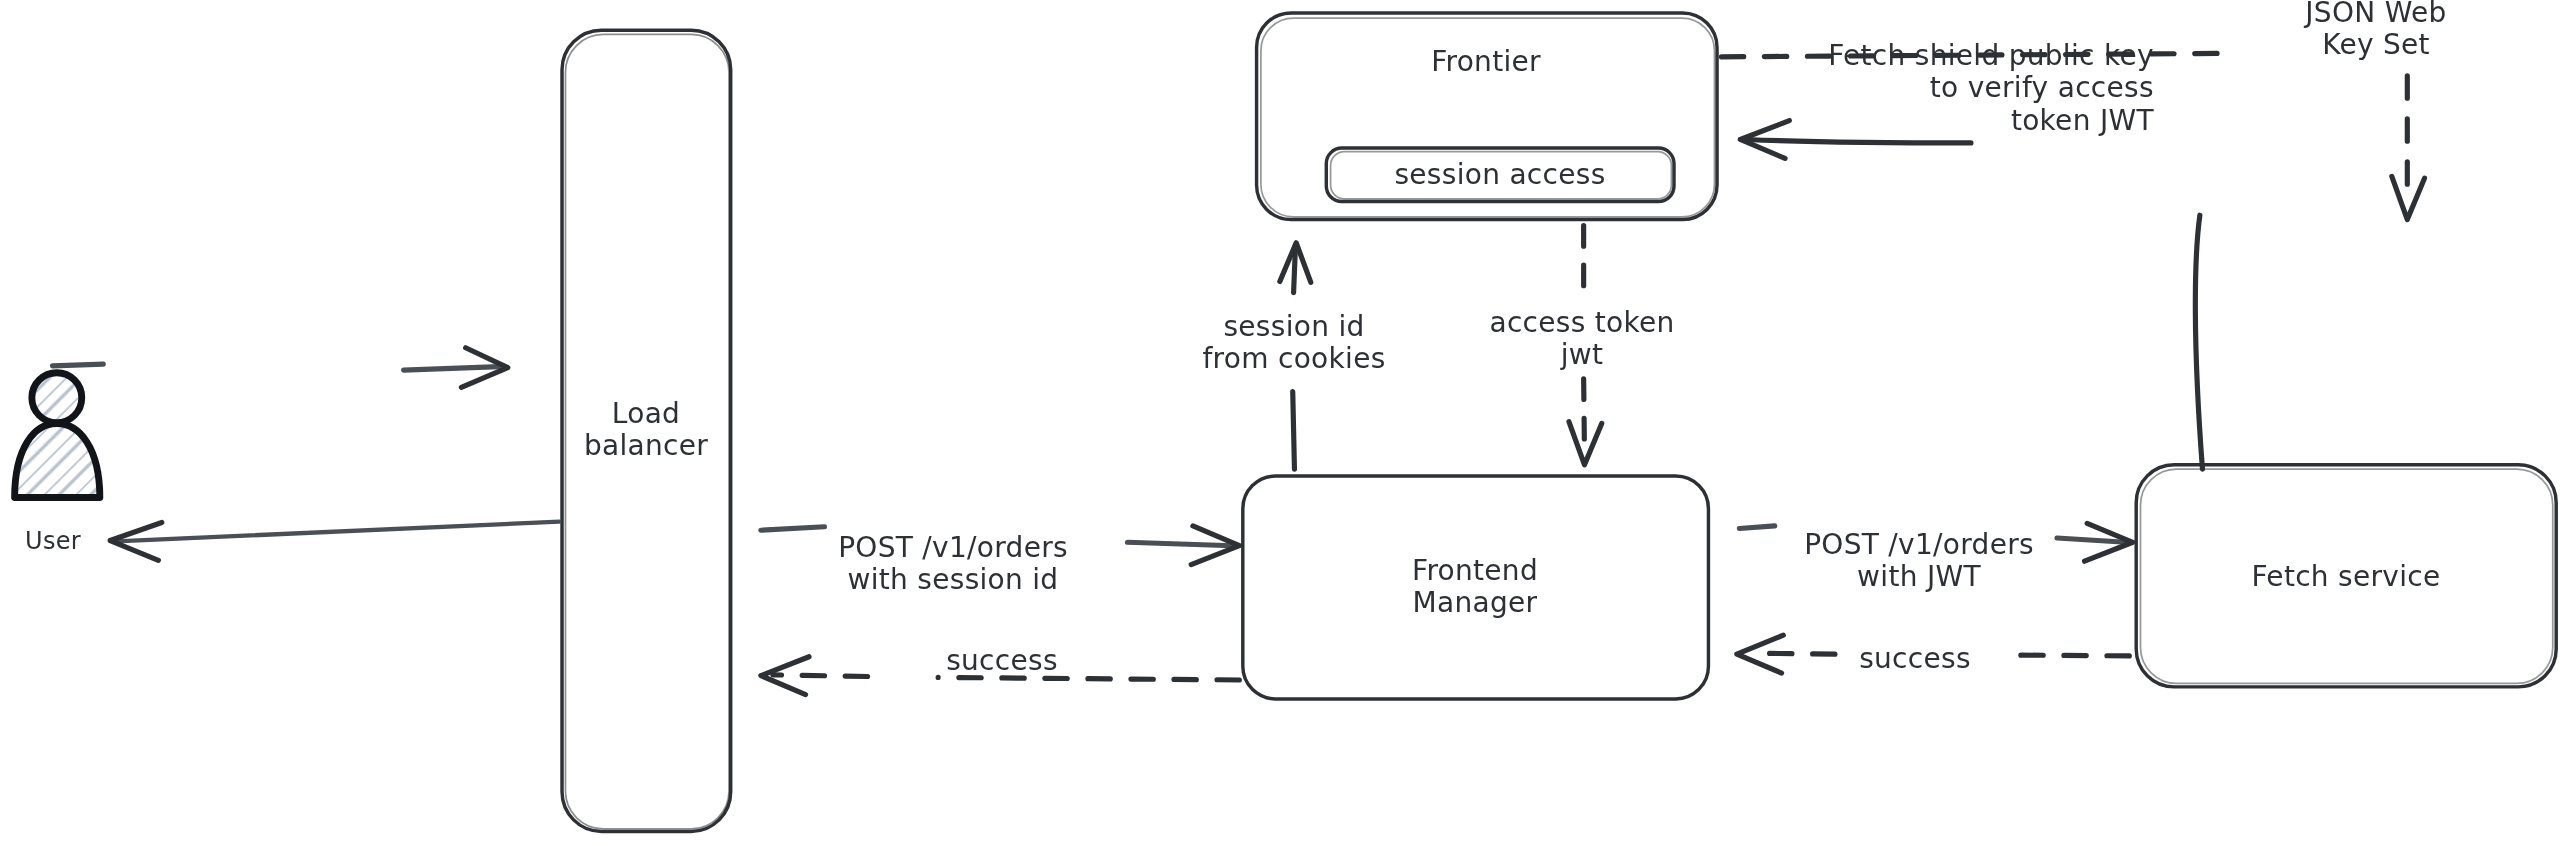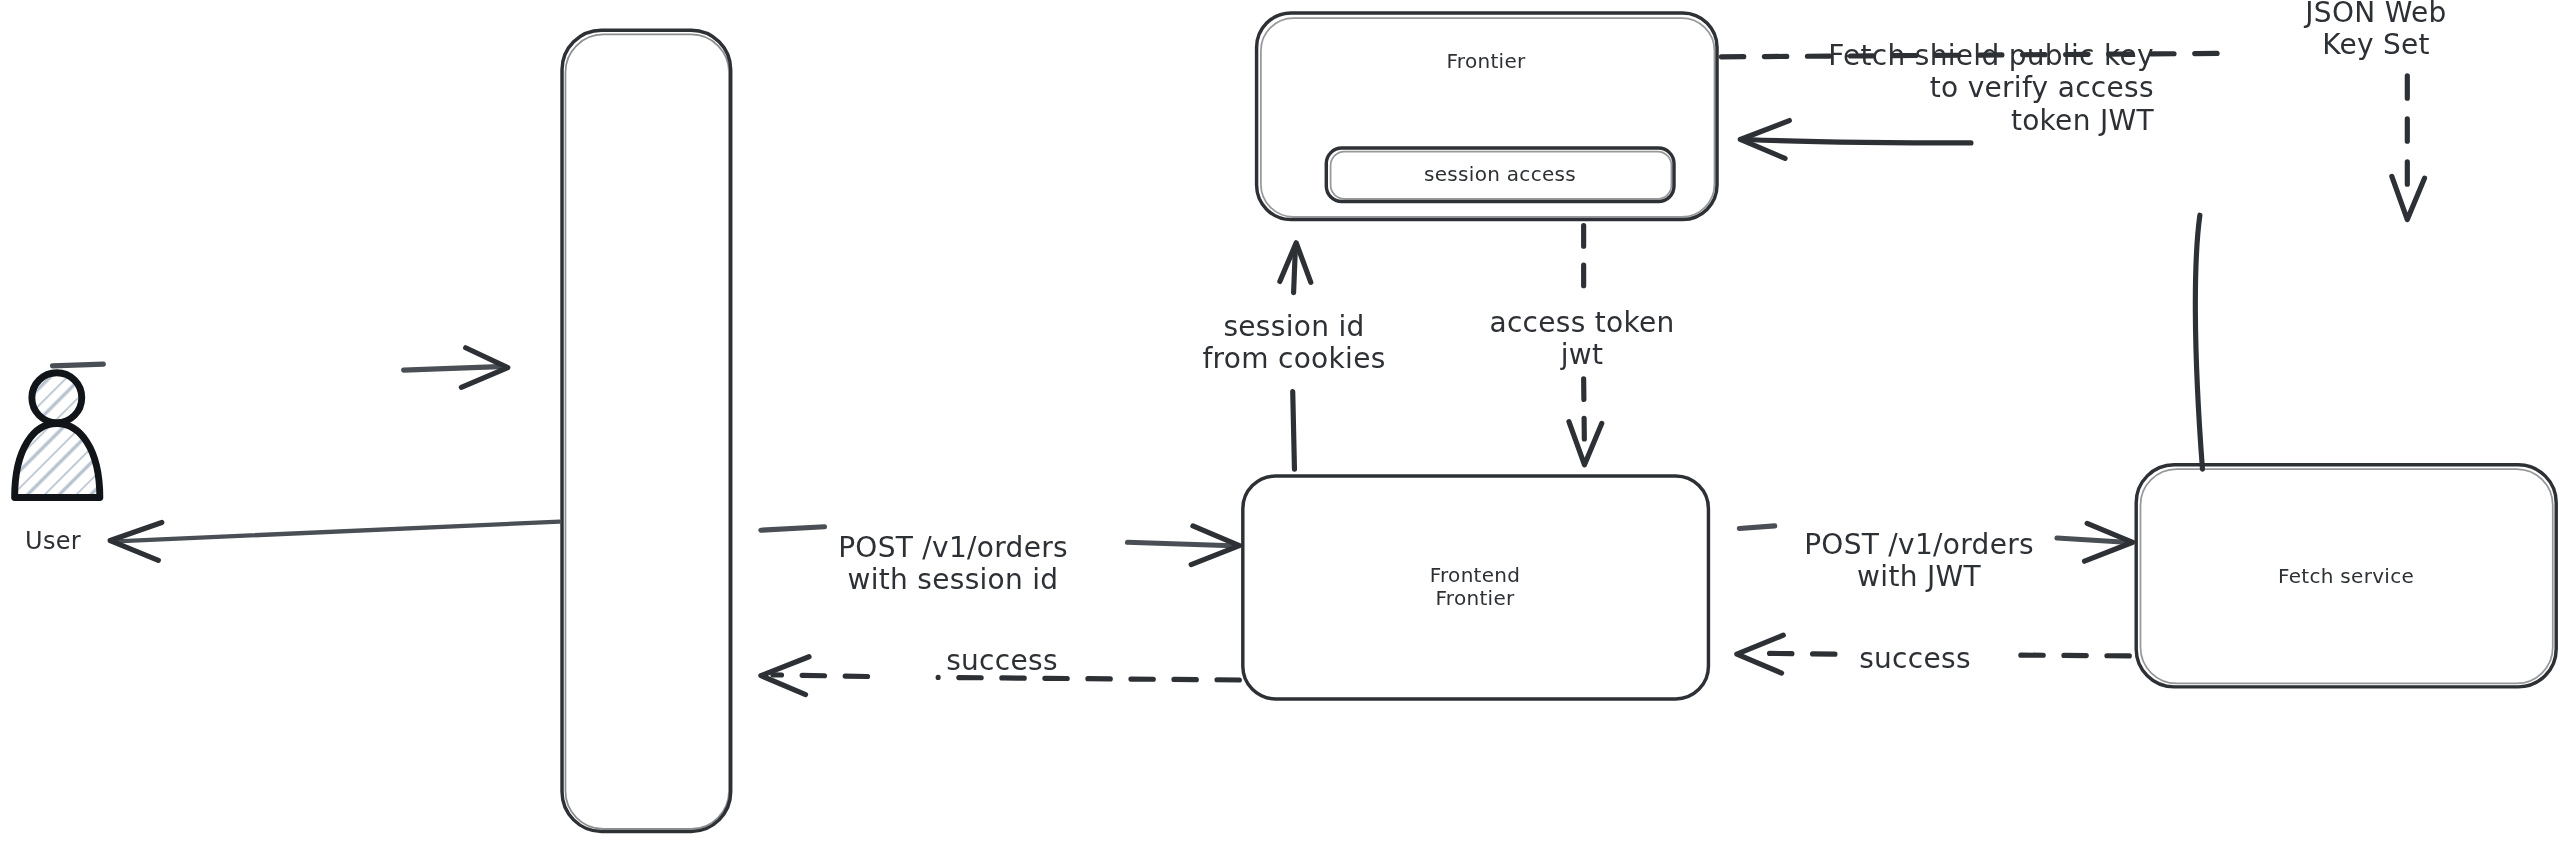--- a/index.html
+++ b/index.html
@@ -29,21 +29,21 @@
     color: #2d3135;
     font-family: "DejaVu Sans", sans-serif;
     font-size: 29px;
     line-height: 1.16;
     text-align: center;
     white-space: pre-line;
     letter-spacing: 0.3px;
     transform: translate(-50%, -50%);
   }
   .node-label {
-    font-size: 20px;
+    font-size: 28px;
   }
   .edge-label {
     font-size: 28px;
   }
   .user-label {
     font-size: 24px;
   }
 </style>
 </head>
 <body>
@@ -143,27 +143,29 @@
 
     <g>
       <path d="M2000 66 L2580 62" fill="none" stroke="#2d3135" stroke-width="6" stroke-dasharray="26 24" stroke-linecap="round"></path>
       <path d="M2797 88 L2797 230" fill="none" stroke="#2d3135" stroke-width="6" stroke-dasharray="26 24" stroke-linecap="round"></path>
       <path d="M2779 205 L2797 255 L2817 207" fill="none" stroke="#2d3135" stroke-width="6" stroke-linecap="round" stroke-linejoin="round"></path>
     </g>
   </svg>
 
   <div class="label user-label" style="left:53px; top:542px;">User</div>
 
+  <div class="label node-label" style="left:646px; top:430px;">Load
+balancer</div>
 
   <div class="label node-label" style="left:1486px; top:62px;">Frontier</div>
 
   <div class="label node-label" style="left:1500px; top:175px;">session access</div>
 
   <div class="label node-label" style="left:1475px; top:587px;">Frontend
-Frontier</div>
+Manager</div>
 
   <div class="label node-label" style="left:2346px; top:577px;">Fetch service</div>
 
 
   <div class="label edge-label" style="left:953px; top:564px;">POST /v1/orders
 with session id</div>
 
   <div class="label edge-label" style="left:1002px; top:661px;">success</div>
 
   <div class="label edge-label" style="left:1294px; top:343px;">session id

